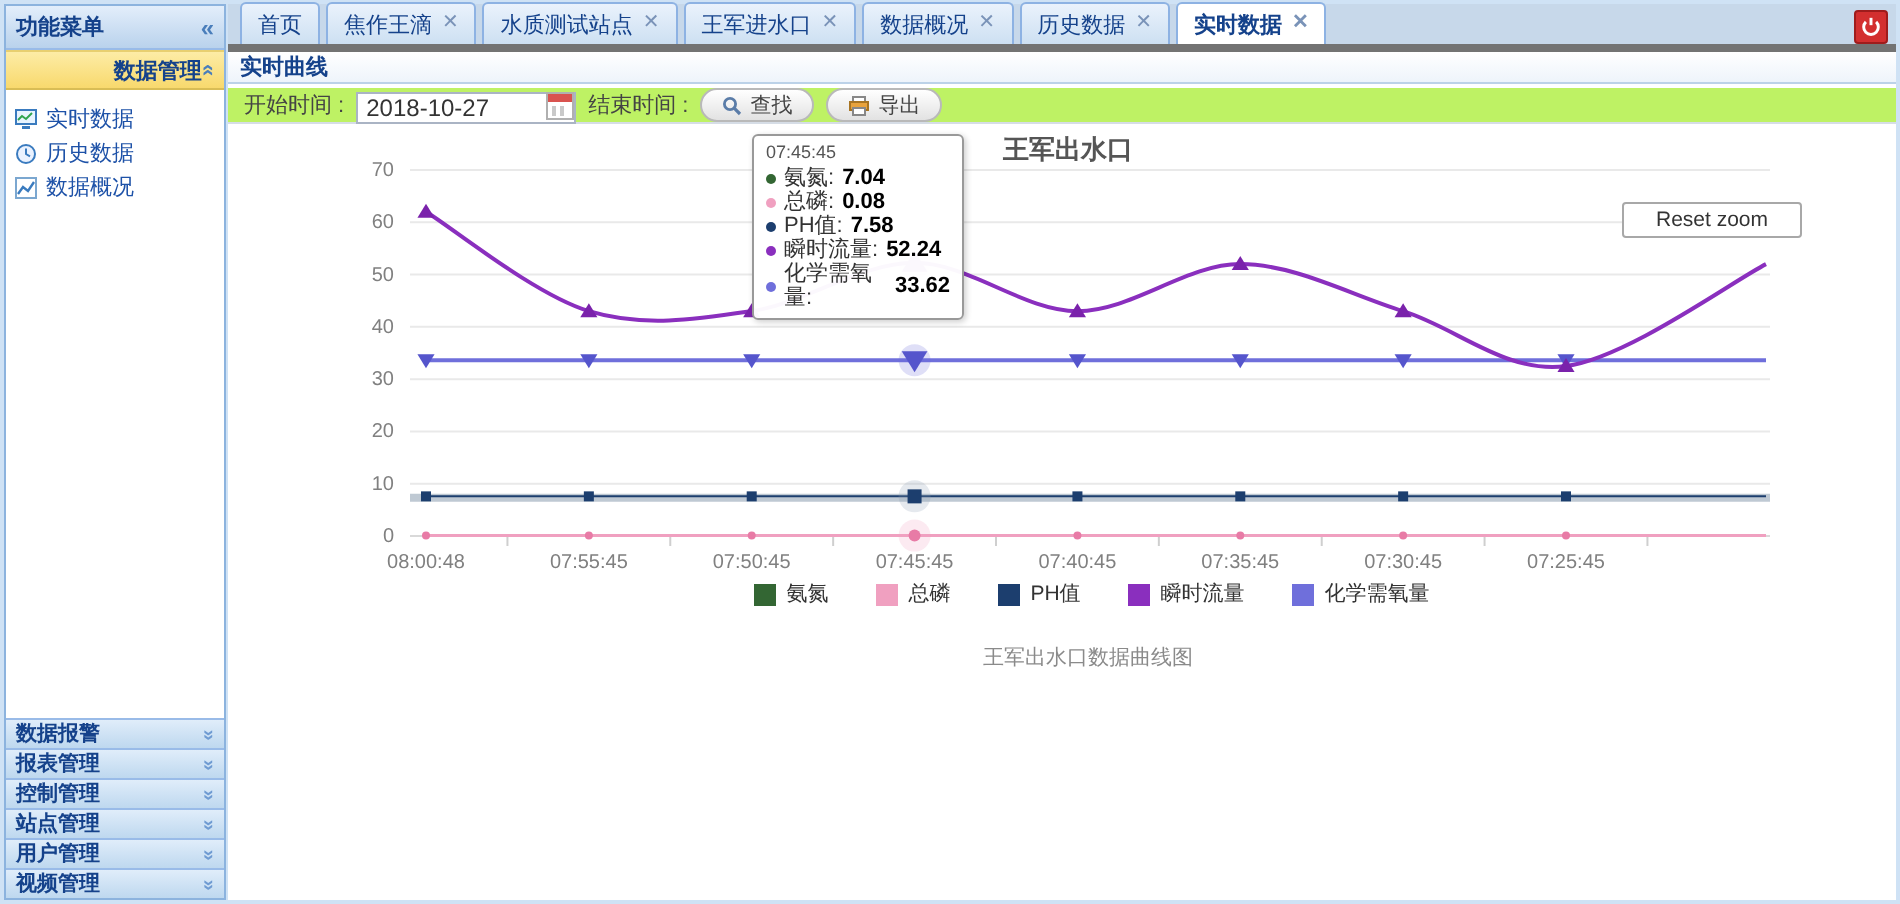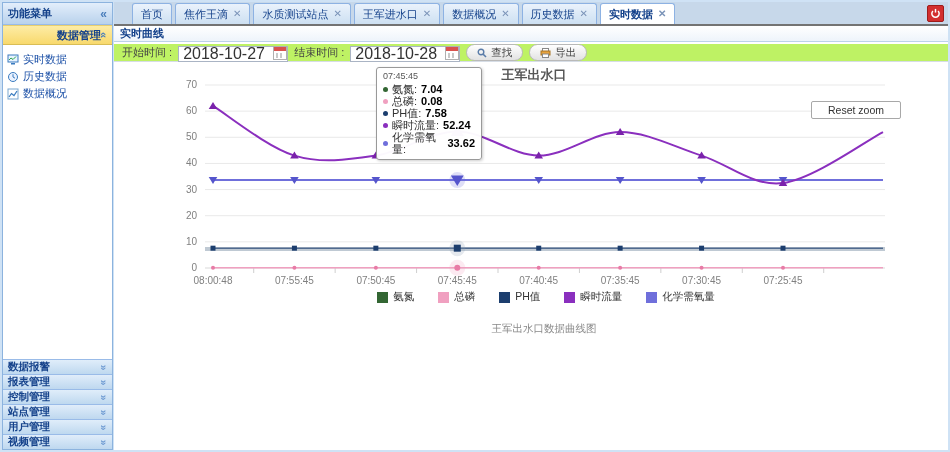--- a/index.html
+++ b/index.html
@@ -21,37 +21,37 @@
   .sb-link { display:flex; align-items:center; gap:4px; height:17px; color:#1e52a8; font-size:11px; cursor:pointer; }
   .sb-link svg { flex:0 0 auto; }
   .sb-fill { flex:1; background:#fff; }
   .sb-group { height:15px; background:linear-gradient(#e0edfa,#bed8ef); border-top:1px solid #99bbe8;
               display:flex; align-items:center; justify-content:space-between; padding:0 5px;
               color:#15428b; font-size:10.5px; font-weight:bold; cursor:pointer; }
   .sb-chev { color:#6f9bd2; font-size:10px; display:inline-block; transform:rotate(90deg); }
 
   
   .main { position:absolute; left:114px; top:2px; width:834px; height:448px; background:#fff; }
-  .tabbar { position:relative; height:24px; background:#c7d8ea; border-bottom:2px solid #737373;
-            display:flex; align-items:flex-end; gap:3px; padding:0 18px; }
+  .tabbar { position:relative; height:24px; background:#c7d8ea; border-bottom:4px solid #737373;
+            display:flex; align-items:flex-end; gap:3px; padding:0 6px; }
   .tab { height:21px; display:flex; align-items:center; gap:5px; padding:0 8px;
          background:linear-gradient(#eaf2fc,#cde0f2); border:1px solid #8db2e3; border-bottom:none;
          border-radius:3px 3px 0 0; color:#15428b; font-size:11px; cursor:pointer; white-space:nowrap; }
   .tab.active { background:#fff; font-weight:bold; }
   .tab-x { color:#7a93b8; font-size:10px; line-height:1; cursor:pointer; }
   .logout { position:absolute; right:4px; top:3px; width:17px; height:17px; background:#d32f2f;
             border:1px solid #9e1c1c; border-radius:2px; display:flex; align-items:center; justify-content:center; cursor:pointer; }
 
   .panel-header { height:16px; background:linear-gradient(#ffffff,#eef4fb); border-bottom:1px solid #bcd2e8;
                   display:flex; align-items:center; padding:0 6px; color:#15428b; font-size:11px; font-weight:bold; }
   .toolbar { height:18px; background:#bef264; border-bottom:1px solid #d6dde6;
              display:flex; align-items:center; gap:6px; padding:0 8px; margin-top:2px; }
   .tb-label { font-size:11px; color:#444; }
   .date-wrap { position:relative; width:110px; height:16px; }
-  .date-input { width:110px; height:16px; border:1px solid #aab4c4; font-size:16px; color:#333; padding:0 16px 0 4px;
+  .date-input { width:110px; height:16px; border:1px solid #aab4c4; font-size:12px; color:#333; padding:0 16px 0 4px;
                 font-family:"Liberation Sans",sans-serif; }
   .cal-icon { position:absolute; right:1px; top:1px; width:14px; height:14px; border:1px solid #b0b0b0;
               background:#fff; cursor:pointer; }
   .cal-icon::before { content:""; position:absolute; left:0; top:0; right:0; height:4px; background:#d9534f; }
   .cal-icon::after { content:""; position:absolute; left:2px; top:6px; right:2px; height:5px;
               background:repeating-linear-gradient(90deg,#c9c9c9 0 2px,#fff 2px 4px); }
   .pill-btn { height:17px; display:flex; align-items:center; gap:4px; padding:0 10px; border:1px solid #b9b9b9;
               border-radius:9px; background:linear-gradient(#ffffff,#e2e2e2); font-size:10.5px; color:#444; cursor:pointer; }
 
   
@@ -181,24 +181,20 @@
       <span>实时曲线</span>
     </div>
 
     <div class="toolbar">
       <span class="tb-label">开始时间 :</span>
       <span class="date-wrap">
         <input class="date-input" value="2018-10-27" style="">
         <span class="cal-icon"></span>
       </span>
       <span class="tb-label">结束时间 :</span>
-      <span class="date-wrap">
-        <input class="date-input" value="2018-10-28" style="">
-        <span class="cal-icon"></span>
-      </span>
       <button class="pill-btn">
         <svg width="10" height="10" viewBox="0 0 10 10">
           <circle cx="4" cy="4" r="2.8" fill="none" stroke="#5a7ca8" stroke-width="1.4"></circle>
           <line x1="6.2" y1="6.2" x2="9" y2="9" stroke="#5a7ca8" stroke-width="1.6"></line>
         </svg>
         <span>查找</span>
       </button>
       <button class="pill-btn">
         <svg width="11" height="10" viewBox="0 0 11 10">
           <rect x="2.5" y="0.5" width="6" height="3" fill="#fff" stroke="#888"></rect>

